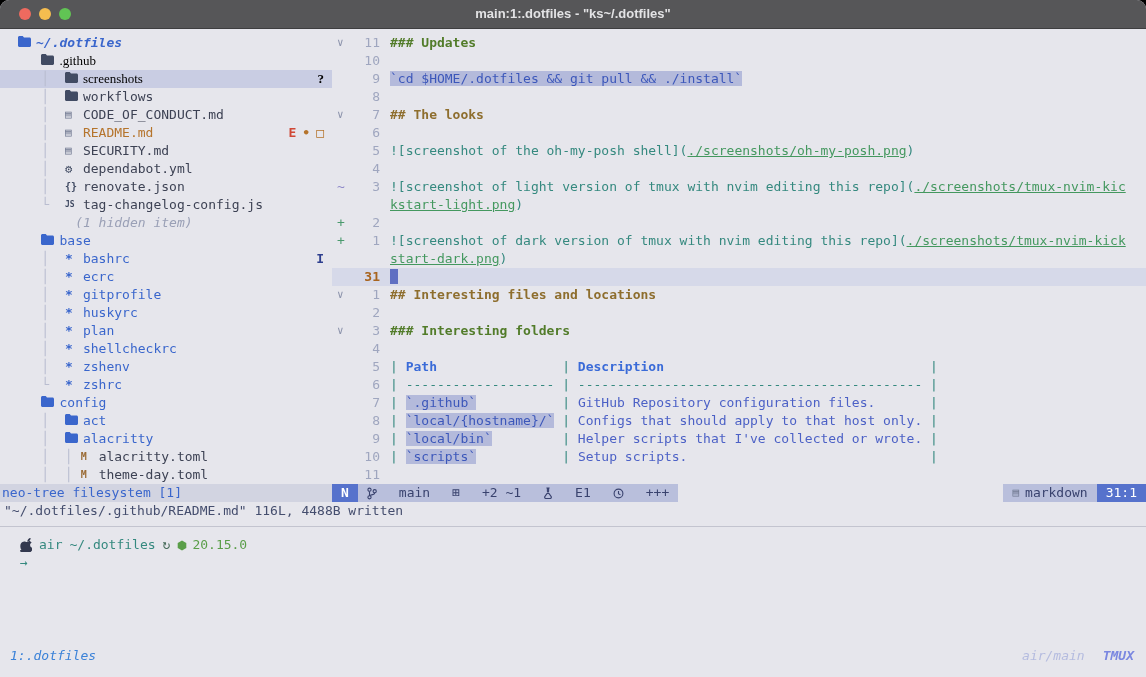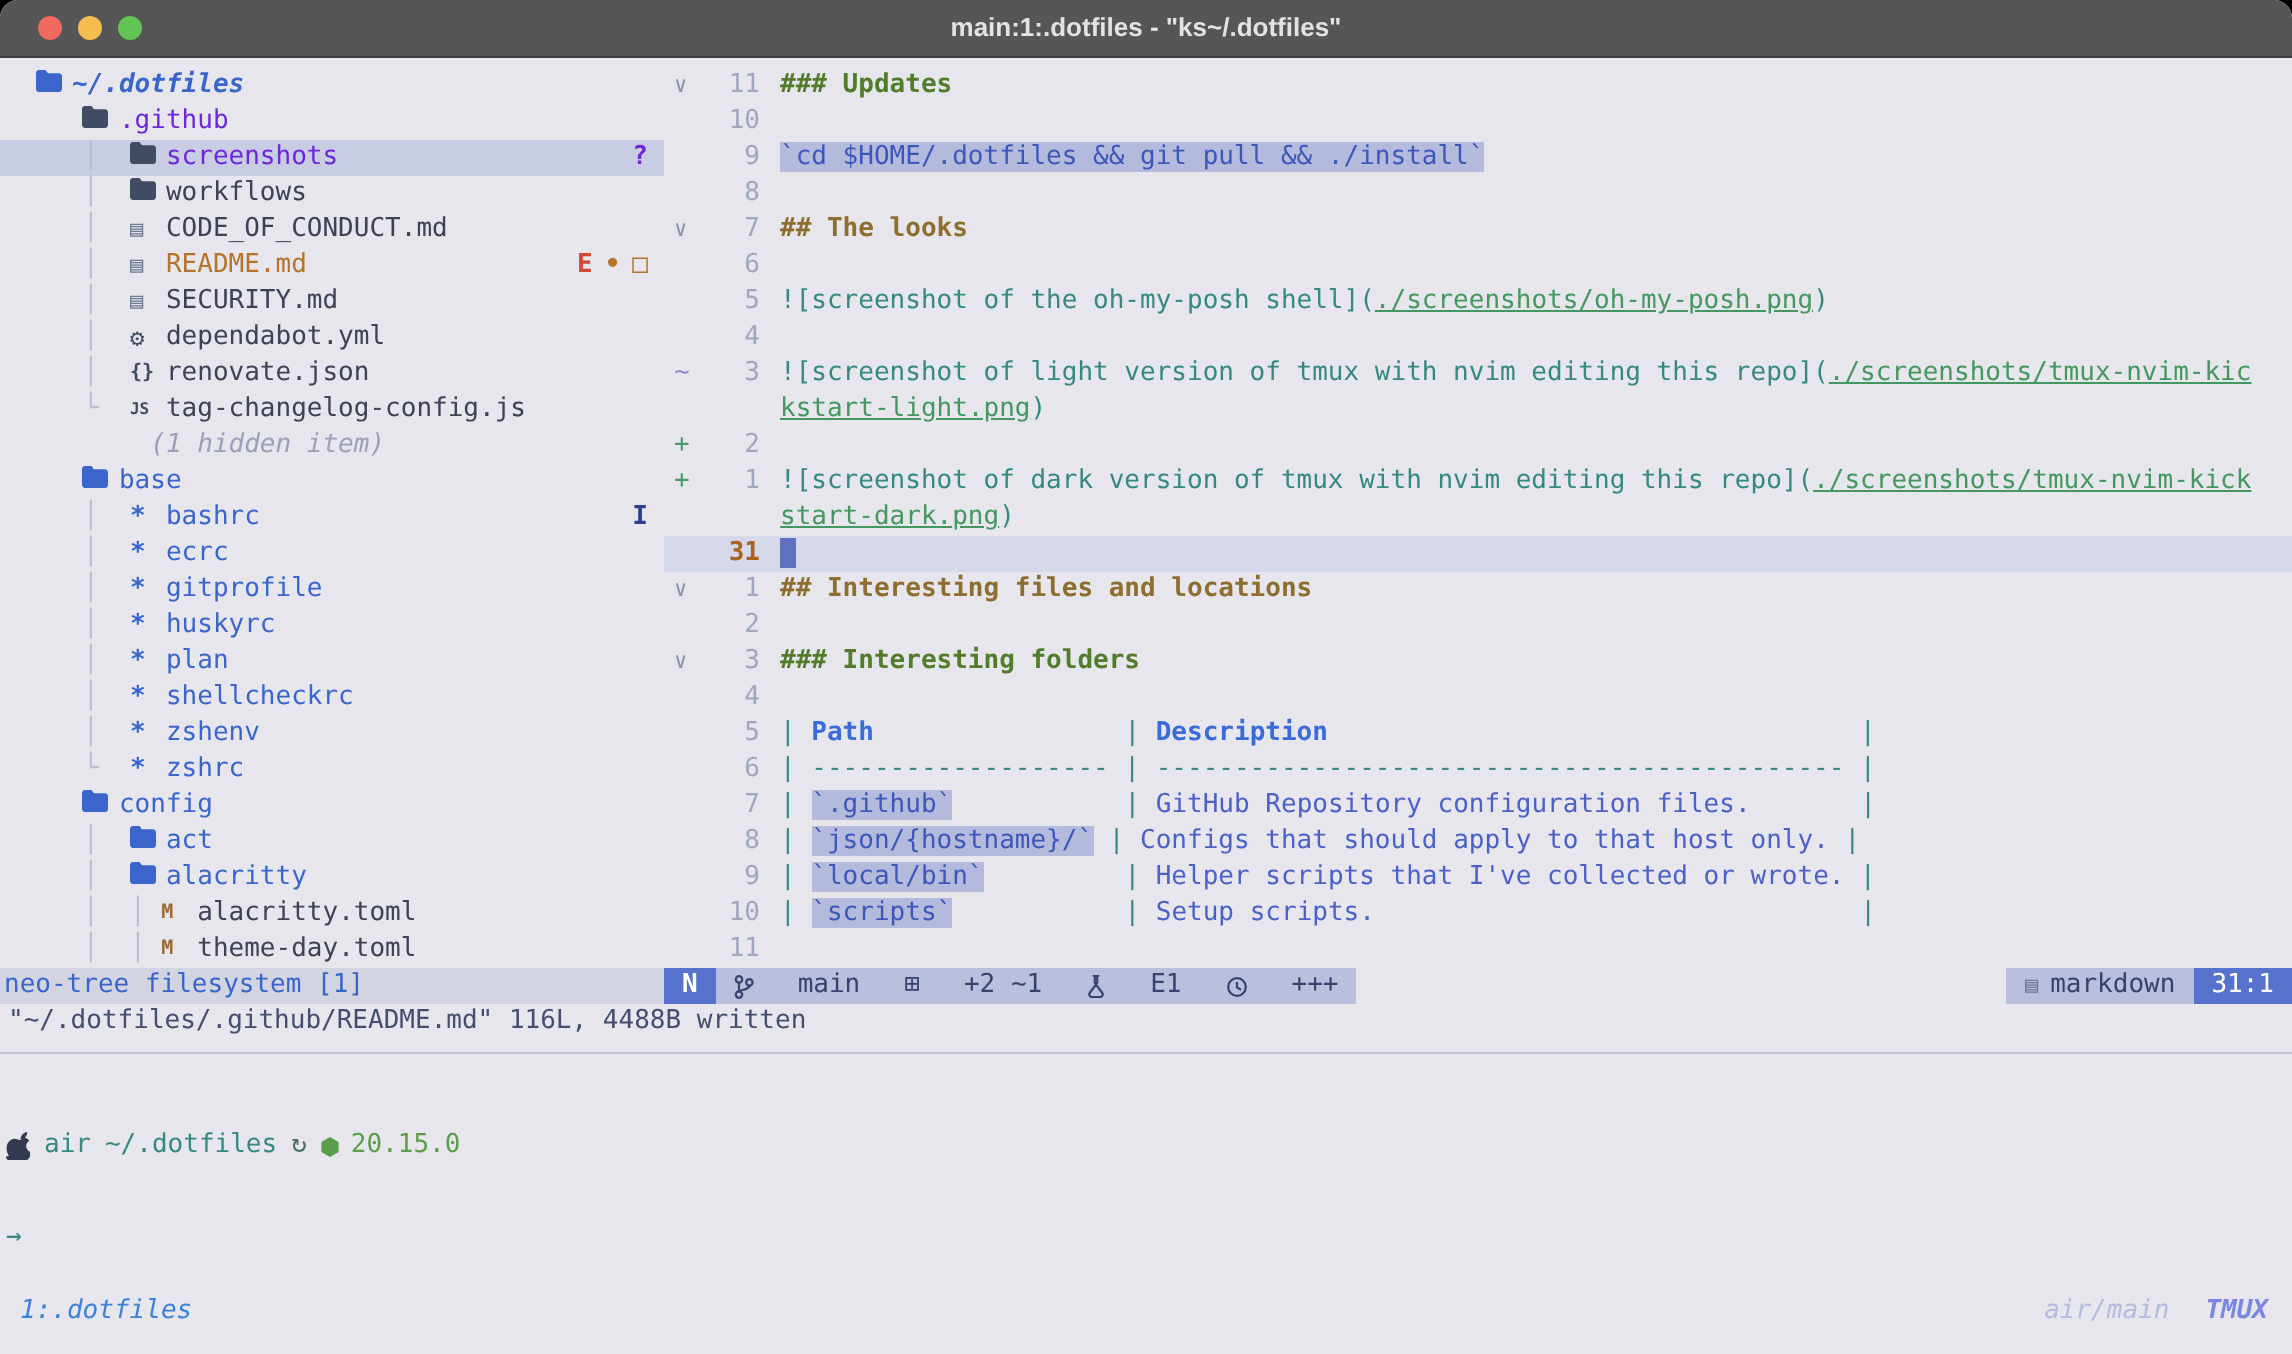--- a/index.html
+++ b/index.html
@@ -50,35 +50,35 @@
   .sl{height:18px;display:flex;align-items:stretch;overflow:hidden;}
   .sl>div{display:flex;align-items:center;}
   .sl-mode{background:#5672cc;color:#fff;font-weight:bold;padding:0 9px;}
   .sl-a{background:#b9bfdc;color:#39426e;padding:0 9px;gap:22px;}
   .sl-path{background:#c5c9e1;color:#3c4468;padding:0 9px;flex:1;margin-top:28px;}
   .sl-ft{background:#b9bfdc;color:#39426e;padding:0 9px;gap:6px;}
   .sl-pos{background:#5672cc;color:#fff;font-weight:normal;padding:0 9px;}
   .sl svg{display:block;}
   .ft-icon{color:#6f7890;font-size:11px;}
   
-  .t-blue{color:#3a66cc;} .t-purple{color:#6d28d9;} .t-dark{color:#3d4254;}
+  .t-blue{color:#3a66cc;} .t-purple{color:#000000;font-family:Liberation Serif, serif;} .t-dark{color:#3d4254;}
   .t-gray{color:#9aa0b6;} .t-orange{color:#b5742c;} .t-red{color:#d04836;} .t-navy{color:#2e3f8e;}
   .ic-blue{color:#3a66cc;} .ic-dark{color:#414b63;} .ic-gray{color:#6f7890;} .ic-brown{color:#9a6a34;}
   .b{font-weight:bold;} .i{font-style:italic;}
   .icn-js{font-size:8px;font-weight:bold;}
   .icn-braces{font-size:10px;font-weight:bold;}
   .icn-m{font-size:10px;font-weight:bold;}
   .icn-star{font-weight:bold;}
   .icn-doc{font-size:11px;}
   .icn-gear{font-size:12px;}
   
   .msg-line{height:18px;color:#454e6e;padding-left:4px;white-space:pre;}
   .hr{height:1px;background:#c3c4cf;margin-top:6px;}
   .prompt-block{margin-top:9px;}
-  .prompt-line{height:18px;display:flex;align-items:center;gap:7px;padding-left:3px;margin-top:28px;}
+  .prompt-line{height:18px;display:flex;align-items:center;gap:7px;padding-left:20px;}
   .p-host,.p-path,.p-arrow{color:#35897f;}
   .p-git{color:#476b5a;}
   .p-node{color:#5a9e49;display:flex;align-items:center;gap:5px;}
   .apple{color:#33394f;display:flex;align-items:center;}
   .filler{flex:1;}
   
   .tmux{height:34px;display:flex;align-items:center;padding:0 12px 4px 10px;font-style:italic;}
   .tm-left{color:#3b82d8;}
   .tm-right{margin-left:auto;display:flex;gap:18px;align-items:center;}
   .tm-session{color:#b4bbdf;}
@@ -164,21 +164,21 @@
             <div class="ed-line"><span class="fold sg-add">+</span><span class="num">1</span><span class="txt"><span class="md">![screenshot of dark version of tmux with nvim editing this repo](</span><span class="link">./screenshots/tmux-nvim-kick</span></span></div>
             <div class="ed-line"><span class="fold"></span><span class="num"></span><span class="txt"><span class="link">start-dark.png</span><span class="md">)</span></span></div>
             <div class="ed-line cur"><span class="fold"></span><span class="num">31</span><span class="txt"><span class="cursor"> </span></span></div>
             <div class="ed-line"><span class="fold">∨</span><span class="num">1</span><span class="txt"><span class="h2">## Interesting files and locations</span></span></div>
             <div class="ed-line"><span class="fold"></span><span class="num">2</span><span class="txt"></span></div>
             <div class="ed-line"><span class="fold">∨</span><span class="num">3</span><span class="txt"><span class="h3">### Interesting folders</span></span></div>
             <div class="ed-line"><span class="fold"></span><span class="num">4</span><span class="txt"></span></div>
             <div class="ed-line"><span class="fold"></span><span class="num">5</span><span class="txt"><span class="md">| </span><span class="th">Path</span><span class="md">               </span><span class="md"> | </span><span class="th">Description</span><span class="md">                                 </span><span class="md"> |</span></span></div>
             <div class="ed-line"><span class="fold"></span><span class="num">6</span><span class="txt"><span class="md">| ------------------- | -------------------------------------------- |</span></span></div>
             <div class="ed-line"><span class="fold"></span><span class="num">7</span><span class="txt"><span class="md">| </span><span class="code">`.github`</span><span class="md">          </span><span class="md"> | </span><span class="td">GitHub Repository configuration files.</span><span class="md">      </span><span class="md"> |</span></span></div>
-            <div class="ed-line"><span class="fold"></span><span class="num">8</span><span class="txt"><span class="md">| </span><span class="code">`json/{hostname}/`</span><span class="md"> | </span><span class="td">Configs that should apply to that host only.</span><span class="md"> |</span></span></div>
+            <div class="ed-line"><span class="fold"></span><span class="num">8</span><span class="txt"><span class="md">| </span><span class="code">`local/{hostname}/`</span><span class="md"> | </span><span class="td">Configs that should apply to that host only.</span><span class="md"> |</span></span></div>
             <div class="ed-line"><span class="fold"></span><span class="num">9</span><span class="txt"><span class="md">| </span><span class="code">`local/bin`</span><span class="md">        </span><span class="md"> | </span><span class="td">Helper scripts that I've collected or wrote.</span><span class="md"> |</span></span></div>
             <div class="ed-line"><span class="fold"></span><span class="num">10</span><span class="txt"><span class="md">| </span><span class="code">`scripts`</span><span class="md">          </span><span class="md"> | </span><span class="td">Setup scripts.</span><span class="md">                              </span><span class="md"> |</span></span></div>
             <div class="ed-line"><span class="fold"></span><span class="num">11</span><span class="txt"></span></div>
           </div>
         <div class="sl">
           <div class="sl-mode">N</div>
           <div class="sl-a">
             <span>
                 <svg width="10" height="13" viewBox="0 0 10 13">
                   <circle cx="2.5" cy="2.7" r="1.6" fill="none" stroke="currentColor" stroke-width="1.1"></circle>

